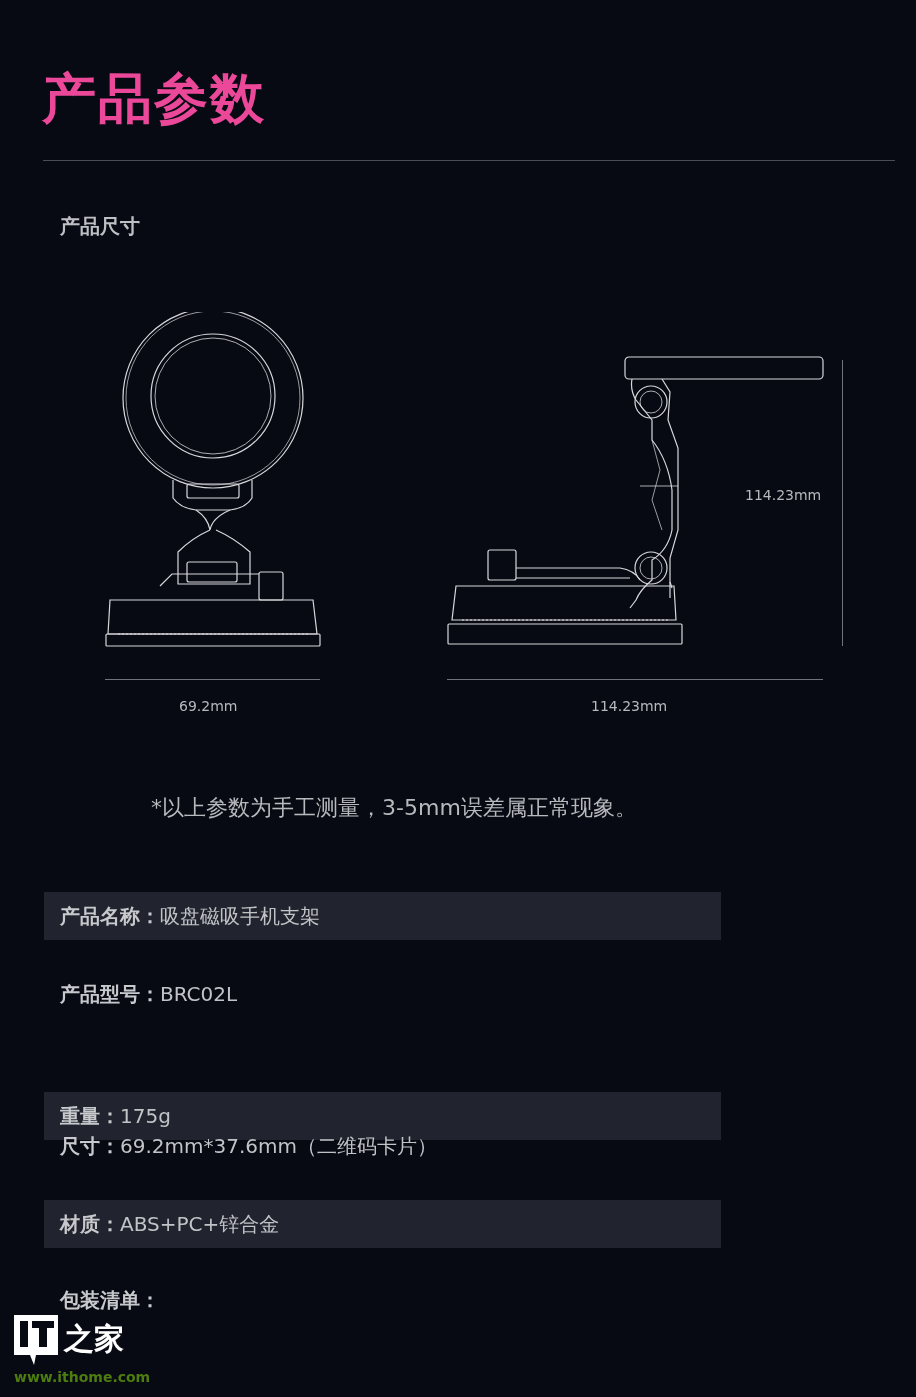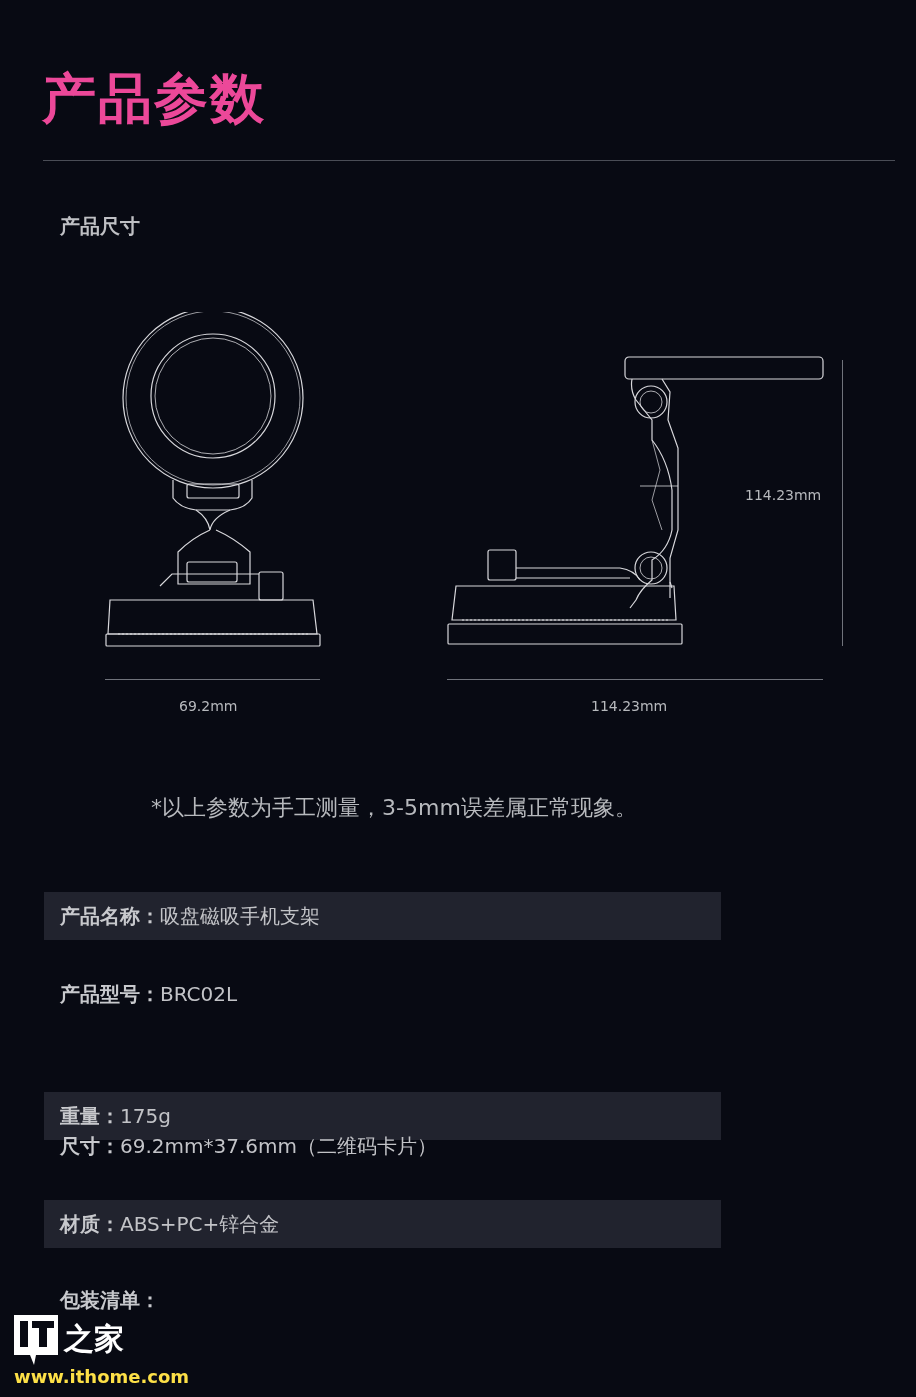--- a/index.html
+++ b/index.html
@@ -10,21 +10,21 @@
   .section-title { position: absolute; left: 60px; top: 212px; font-size: 20px; font-weight: bold; color: #bfc0c4; line-height: 28px; }
   .diagram { position: absolute; }
   .dim-label { position: absolute; font-size: 14px; color: #b7b9bd; line-height: 22px; white-space: nowrap; }
   .dim-line { position: absolute; background: #70737b; }
   .note { position: absolute; left: 0; width: 788px; top: 796px; text-align: center; font-size: 22px; color: #b7b9bd; line-height: 24px; }
   .spec-row { position: absolute; left: 44px; width: 677px; height: 48px; display: flex; align-items: center; padding-left: 16px; font-size: 20px; line-height: 28px; }
   .spec-row.shaded { background: #21232e; }
   .spec-label { font-weight: bold; color: #c8c9cd; }
   .spec-value { color: #c2c3c7; }
   .logo { position: absolute; left: 14px; top: 1315px; }
-  .logo-url { position: absolute; left: 14px; top: 1368px; font-size: 18px; font-weight: bold; color: #fde047; line-height: 18px; }
+  .logo-url { position: absolute; left: 14px; top: 1368px; font-size: 14px; font-weight: bold; color: #4d7c0f; line-height: 18px; }
 </style>
 </head>
 <body>
 
 <div class="page-title">产品参数</div>
 <div class="divider"></div>
 
 <div class="section-title">产品尺寸</div>
 
 <svg class="diagram" style="left:100px;top:312px" width="230" height="340" viewBox="0 0 230 340" fill="none" stroke="#d8d8dc" stroke-width="1.2">

